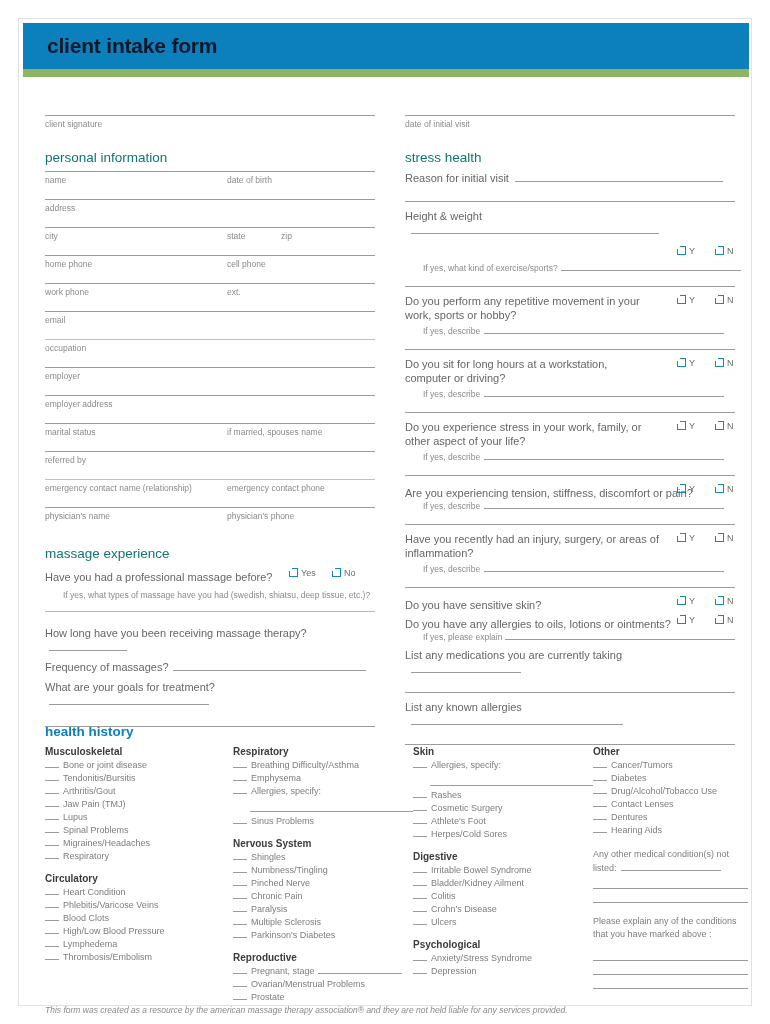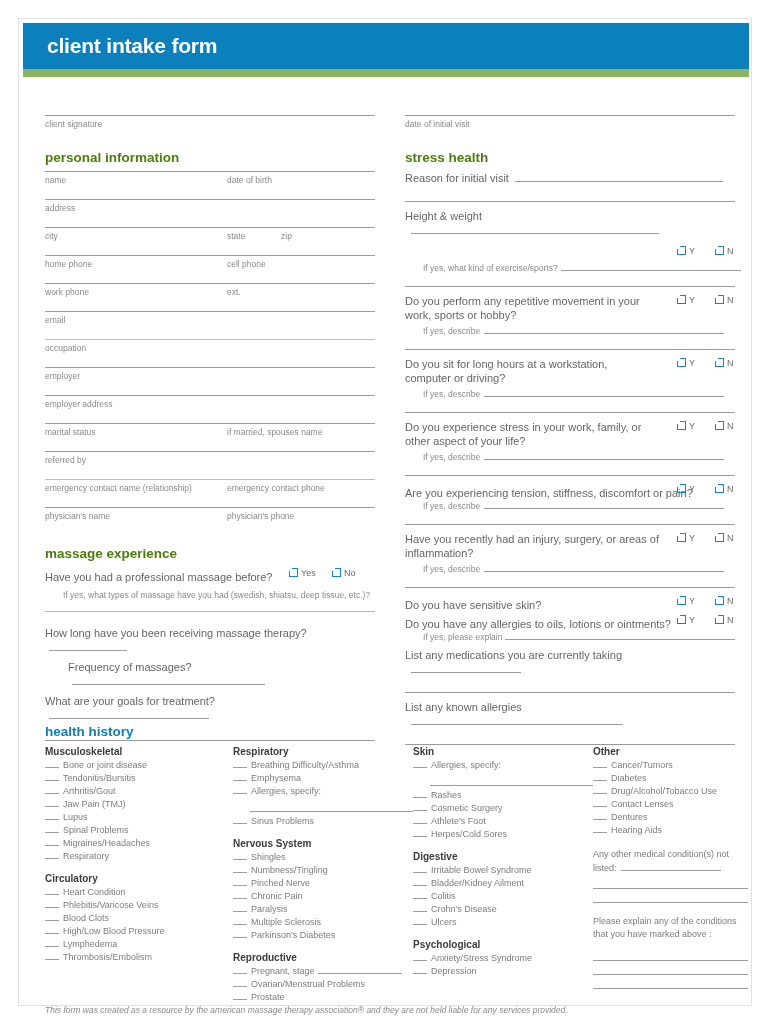--- a/index.html
+++ b/index.html
@@ -31,38 +31,38 @@
     left: 4px;
     top: 4px;
     width: 726px;
     height: 46px;
     background: #0b80bd;
   }
   .titlebar .title {
     position: absolute;
     left: 24px;
     top: 11px;
-    color: #ffffff;
+    color: #0f172a;
     font-size: 21px;
     font-weight: bold;
     letter-spacing: -0.2px;
   }
   .greenbar {
     position: absolute;
     left: 4px;
     top: 50px;
     width: 726px;
     height: 8px;
     background: #8fb563;
   }
 
   .sec-head {
-    color: #4d7c0f;
+    color: #0f766e;
     font-size: 13.5px;
-    font-weight: bold;
+    font-weight: normal;
     margin: 0 0 6px 0;
   }
 
   
   .fieldrow {
     position: relative;
     border-top: 1px solid #9b9b9b;
     height: 27px;
   }
   .fieldrow.thin { border-top: 1px solid #bfbfbf; }
@@ -288,21 +288,21 @@
         <span class="cbx"></span><span class="t">No</span>
       </span>
     </div>
 
     <div class="subq" style="margin-top:6px;">If yes, what types of massage have you had (swedish, shiatsu, deep tissue, etc.)?</div>
     <div class="rule light" style="margin-top:11px;"></div>
 
     <div style="margin-top:14px;" class="qtext">
       <span>How long have you been receiving massage therapy?</span><span class="ul" style="width:78px;margin-left:4px;"></span>
     </div>
-    <div style="margin-top:6px;margin-left:23px;" class="qtext">
+    <div style="margin-top:6px;" class="qtext">
       <span>Frequency of massages?</span><span class="ul" style="width:193px;margin-left:4px;"></span>
     </div>
     <div style="margin-top:6px;" class="qtext">
       <span>What are your goals for treatment?</span><span class="ul" style="width:160px;margin-left:4px;"></span>
     </div>
     <div class="rule" style="margin-top:18px;"></div>
   </div>
 
   <div style="position:absolute;left:386px;top:131px;width:330px;">
     <div class="sec-head">stress health</div>

